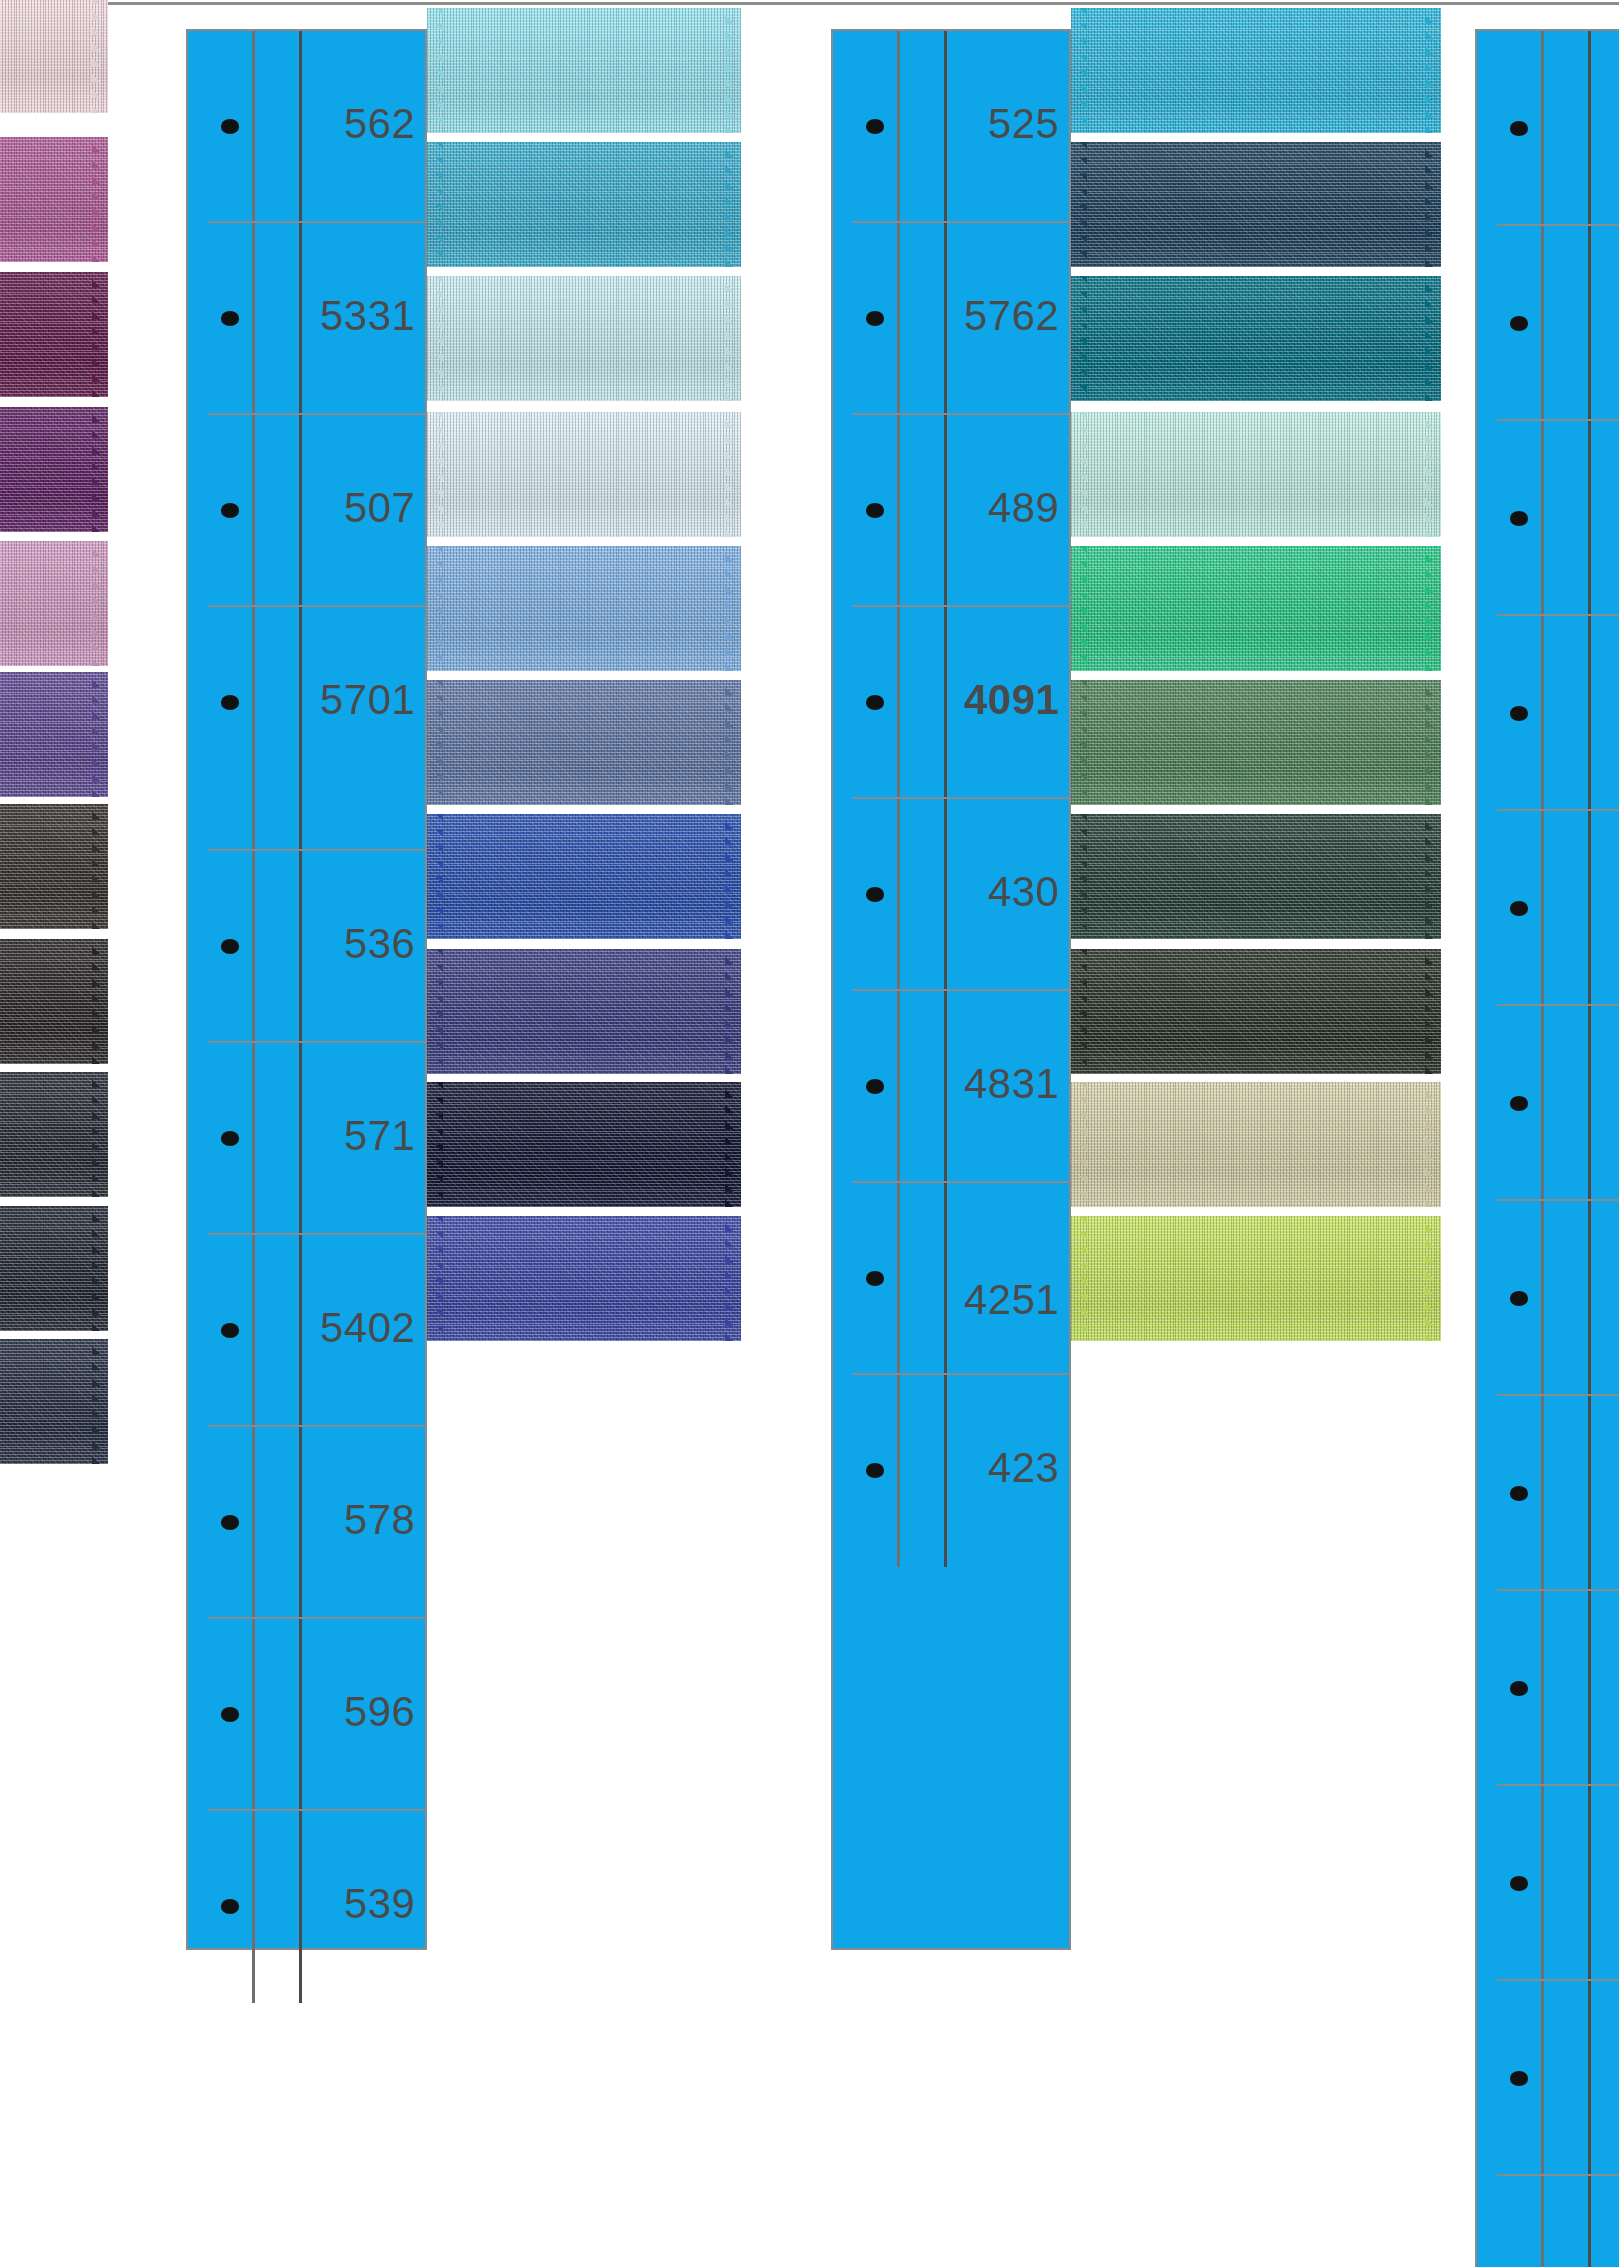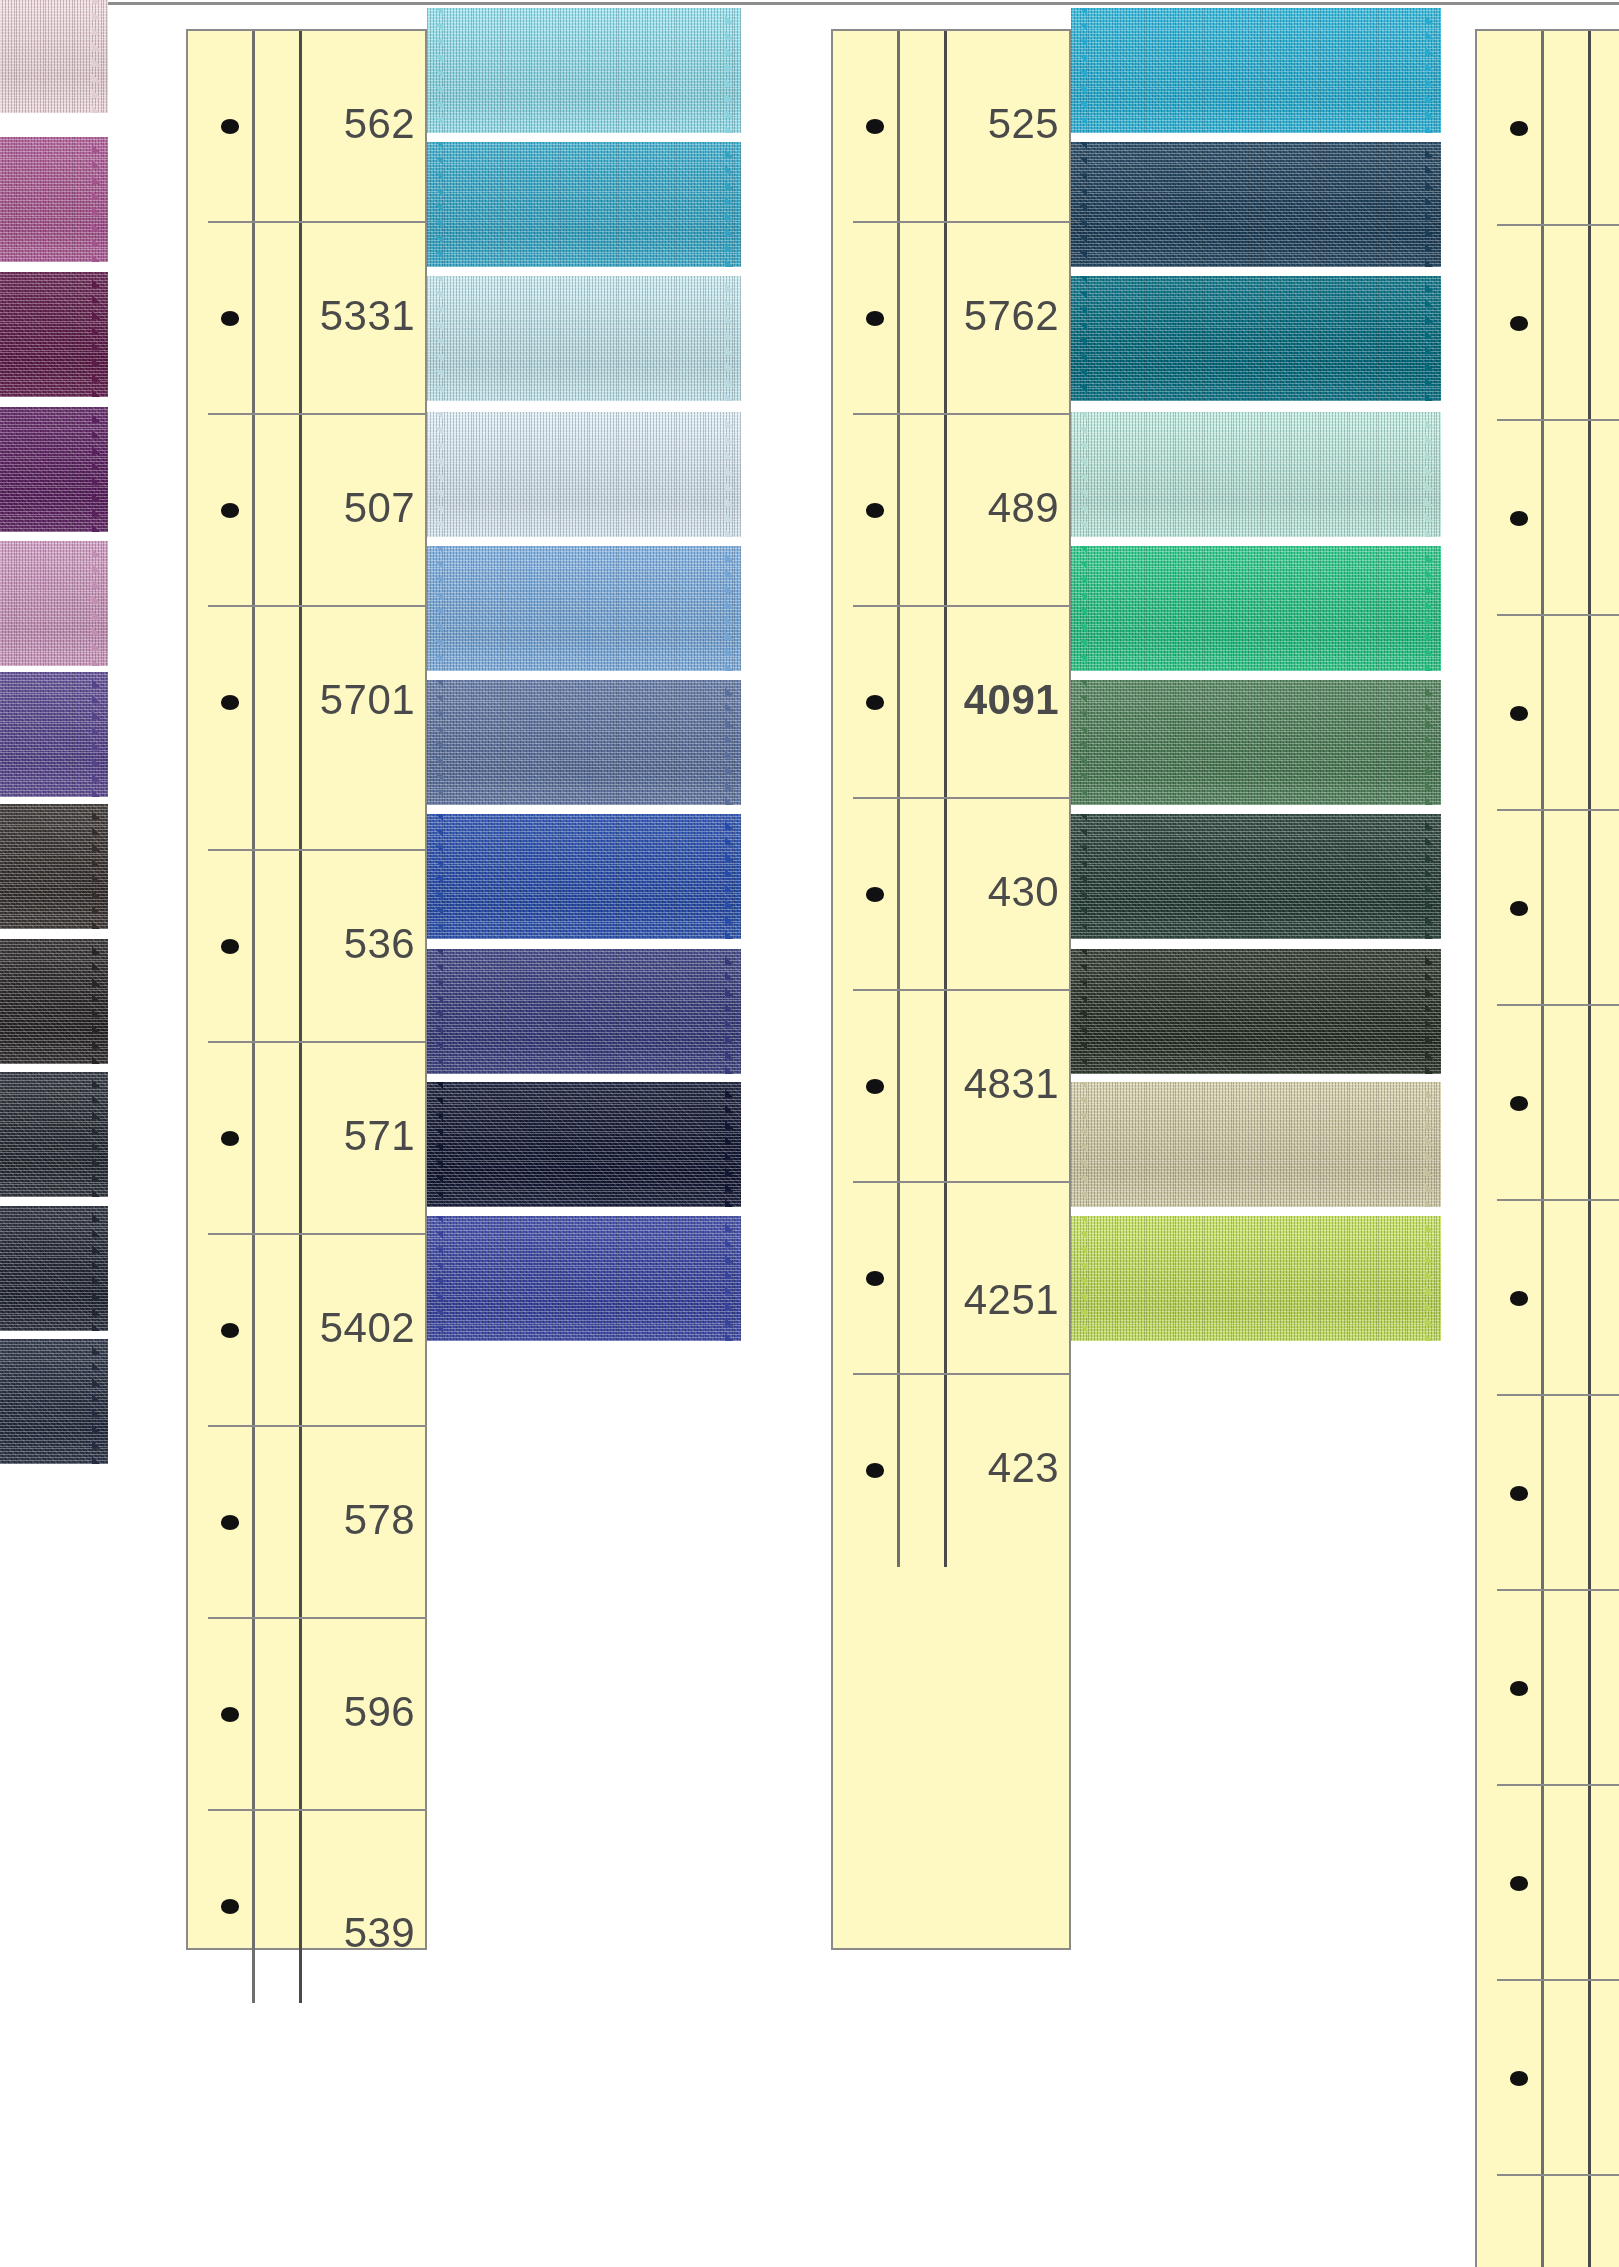--- a/index.html
+++ b/index.html
@@ -49,21 +49,21 @@
     top: 0; bottom: 0;
     width: 15.7px;
   }
   .swatch .pink-l { left: 0; }
   .swatch .pink-r { right: 0; }
 
   
   .group {
     position: absolute;
     border: 2.9px solid #8a8a8a;
-    background: #fef9c3;
+    background: #0ea5e9;
     padding-left: 20px;
   }
   .grow {
     position: relative;
     border-bottom: 2px solid #8a8a8a;
     display: block;
   }
   .grow:last-child { border-bottom: none; }
   .vline {
     position: absolute;
@@ -330,21 +330,21 @@
         <div class="grow" style="height: 192px;">
           <div class="vline" style="left: 44px;"></div>
           <div class="vline" style="left: 91px; background: rgb(74, 74, 74);"></div>
           <div class="dot" style="left: 12.7px; top: 88px;"></div>
           <div class="code" style="right: 9.8px; top: 69px;">596</div>
         </div>
         <div class="grow" style="height: 192px;">
           <div class="vline" style="left: 44px;"></div>
           <div class="vline" style="left: 91px; background: rgb(74, 74, 74);"></div>
           <div class="dot" style="left: 12.7px; top: 88px;"></div>
-          <div class="code" style="right: 9.8px; top: 69px; margin-top: 29px;">539</div>
+          <div class="code" style="right: 9.8px; top: 69px;">539</div>
         </div>
       </div>
       <div class="group" style="left: 831px; top: 29px; width: 240px; height: 1921px;">
         <div class="grow" style="height: 192px;">
           <div class="vline" style="left: 44px;"></div>
           <div class="vline" style="left: 91px; background: rgb(74, 74, 74);"></div>
           <div class="dot" style="left: 12.7px; top: 88px;"></div>
           <div class="code" style="right: 9.8px; top: 69px;">525</div>
         </div>
         <div class="grow" style="height: 192px;">

